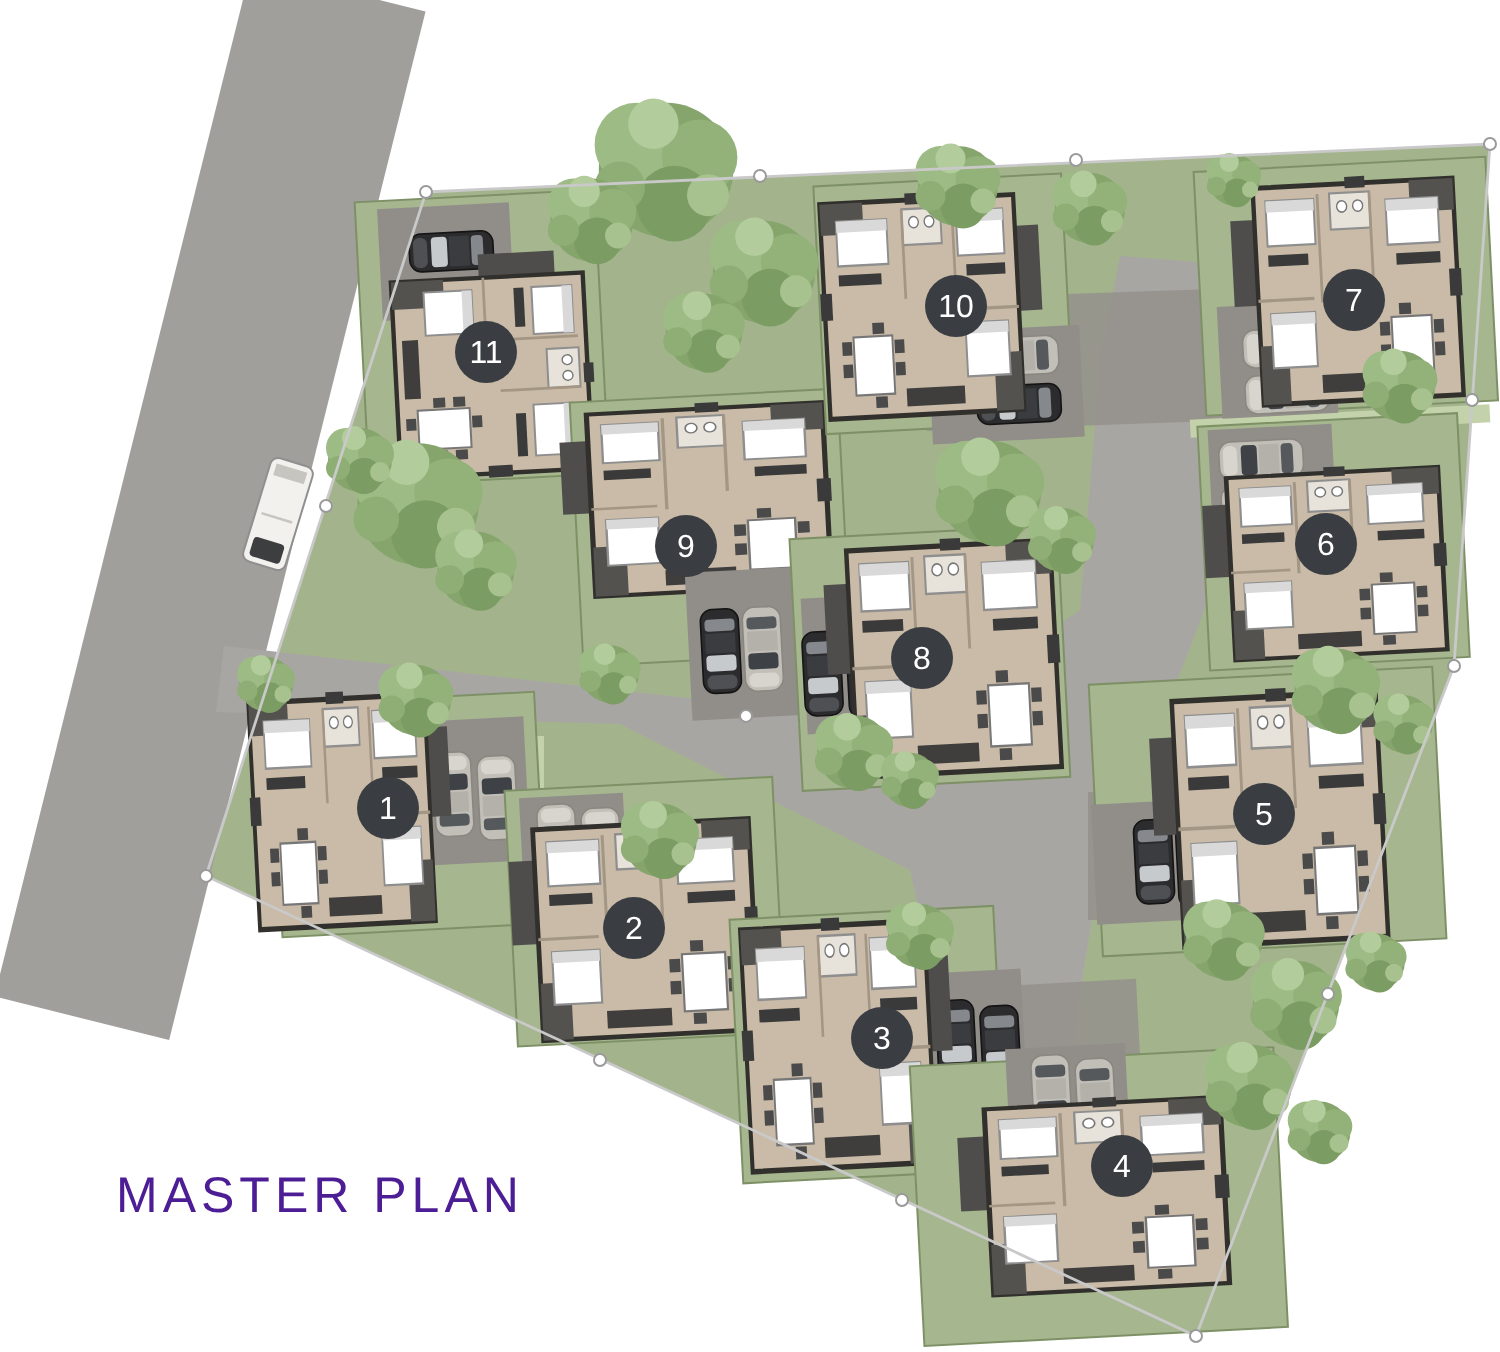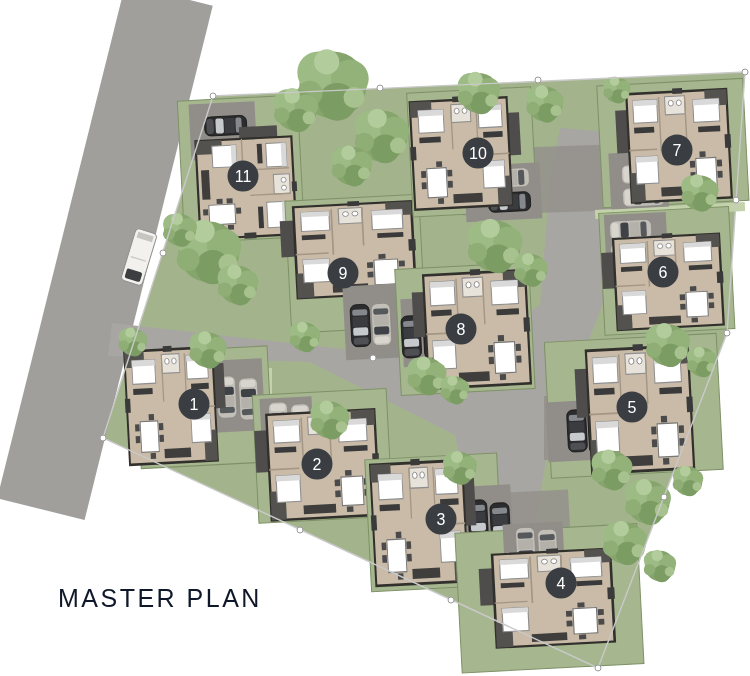--- a/index.html
+++ b/index.html
@@ -1,20 +1,20 @@
 <!DOCTYPE html>
 <html><head>
 <meta charset="utf-8">
 <style>
   html,body{margin:0;padding:0;background:#ffffff;}
   .canvas{position:relative;width:750px;height:676px;background:#ffffff;overflow:hidden;
           font-family:"Liberation Sans", sans-serif;}
   .canvas svg{position:absolute;left:0;top:0;}
   .plan-title{position:absolute;left:58px;top:584px;font-size:25px;letter-spacing:2.5px;
-              color:#0f172a;font-weight:400;}
+              color:#4c1d95;font-weight:400;}
   .badge-text{fill:#ffffff;font-size:16px;font-family:"Liberation Sans",sans-serif;}
 </style>
 </head>
 <body>
 
 <div class="canvas">
 <svg width="750" height="676" viewBox="0 0 750 676">
 
   <defs>
 

